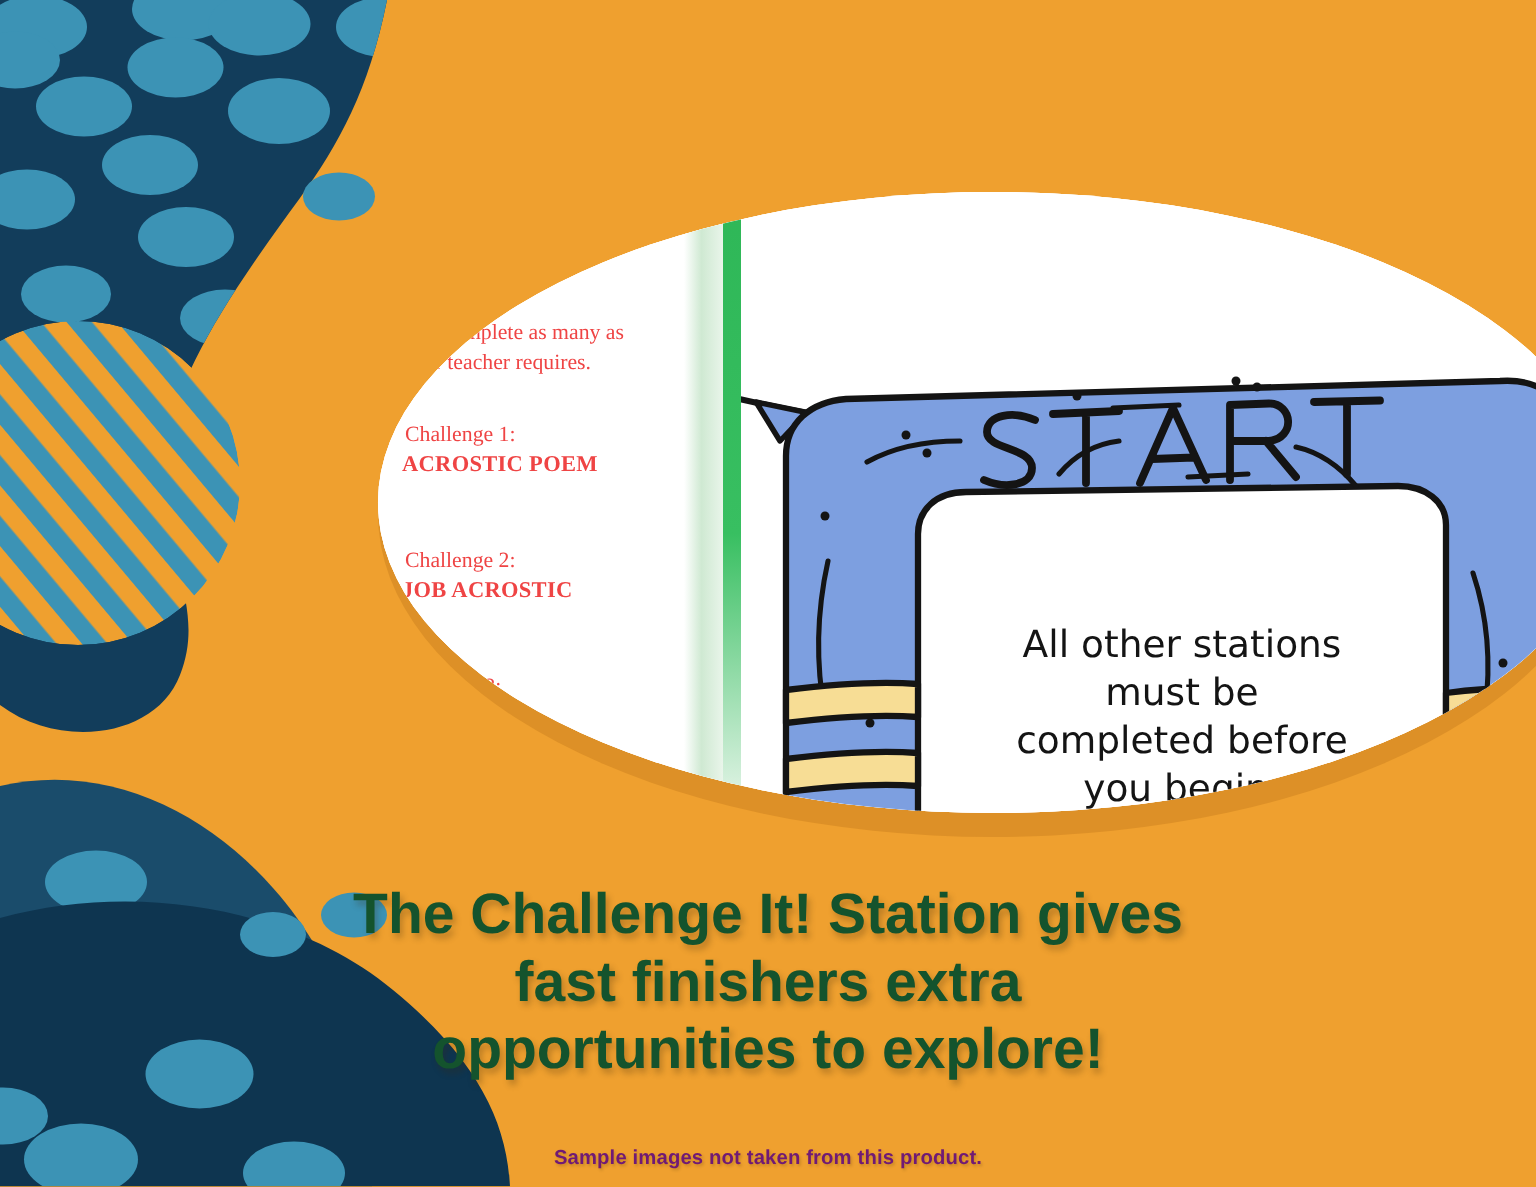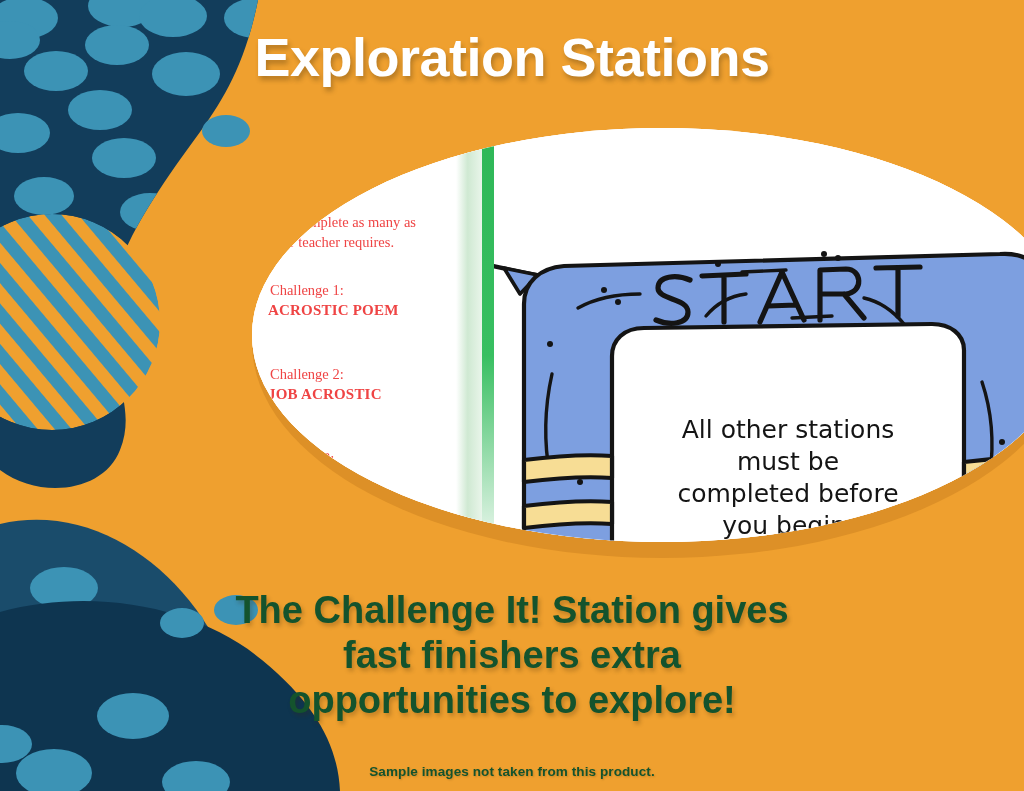--- a/index.html
+++ b/index.html
@@ -85,21 +85,21 @@
   .caption {
     position:absolute; left:0; right:0; top:588px;
     text-align:center;
     color:#14532d; font-weight:bold;
     font-size:38px; line-height:1.18;
     text-shadow:2px 3px 4px rgba(60,40,10,0.28);
   }
   .disclaimer {
     position:absolute; left:0; right:0; top:764px;
     text-align:center;
-    color:#14532d; font-weight:bold; font-size:13.5px;
+    color:#701a75; font-weight:bold; font-size:13.5px;
     letter-spacing:0.1px;
     text-shadow:1px 1px 2px rgba(60,40,10,0.22);
   }
 </style>
 </head>
 <body>
 
 <div id="stage">
 
   <svg class="deco" viewBox="0 0 1024 791" width="1024" height="791" preserveAspectRatio="none">
@@ -170,21 +170,20 @@
       </g>
     </g>
 
     <g>
       <ellipse cx="226" cy="131" rx="24" ry="16" fill="#3c93b5"></ellipse>
       <ellipse cx="236" cy="610" rx="22" ry="15" fill="#3c93b5"></ellipse>
       <ellipse cx="182" cy="623" rx="22" ry="15" fill="#3c93b5"></ellipse>
     </g>
   </svg>
 
-  <div class="title">Exploration Stations</div>
 
   <div class="oval-wrap">
     <div class="oval-rim"></div>
     <div class="oval-clip">
       <div class="photo">
 
         <div class="page-left">
           <div class="pl-text" style="left:118px; top:24px;">on the</div>
           <div class="pl-text" style="left:92px; top:46px;">es.</div>
           <div class="pl-text" style="left:28px; top:84px;margin-left:22px;">omplete as many as</div>

